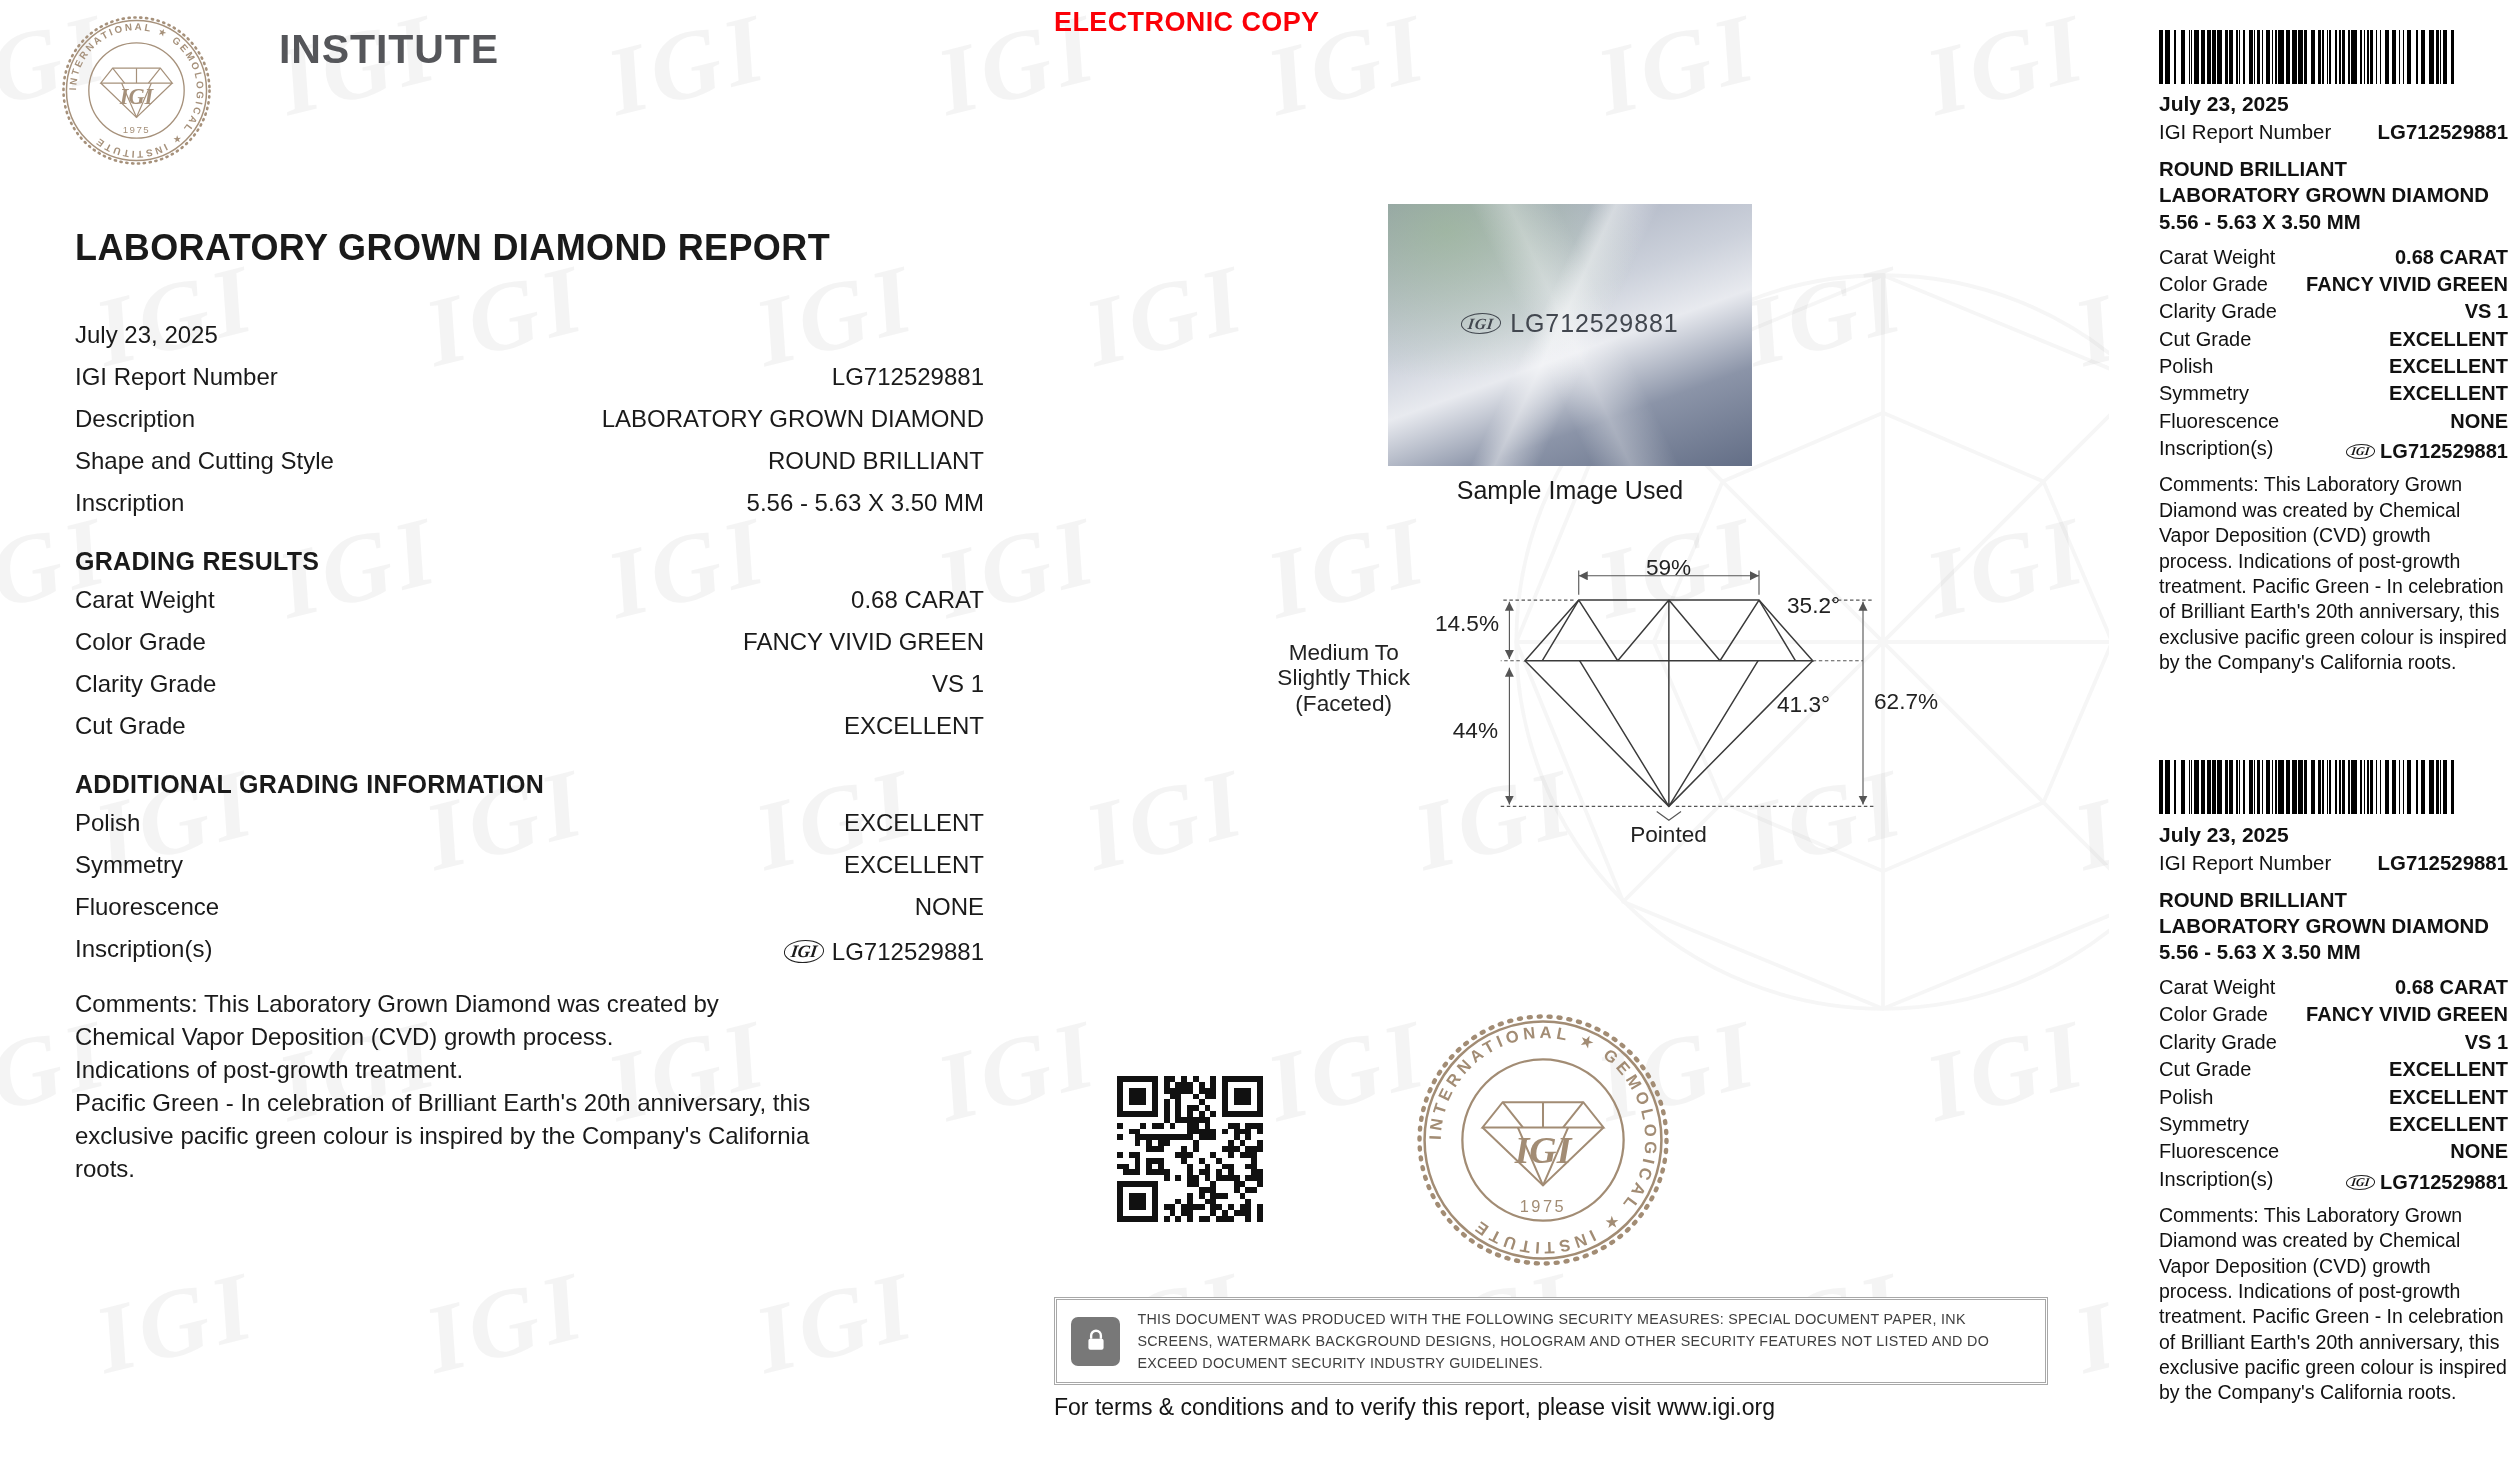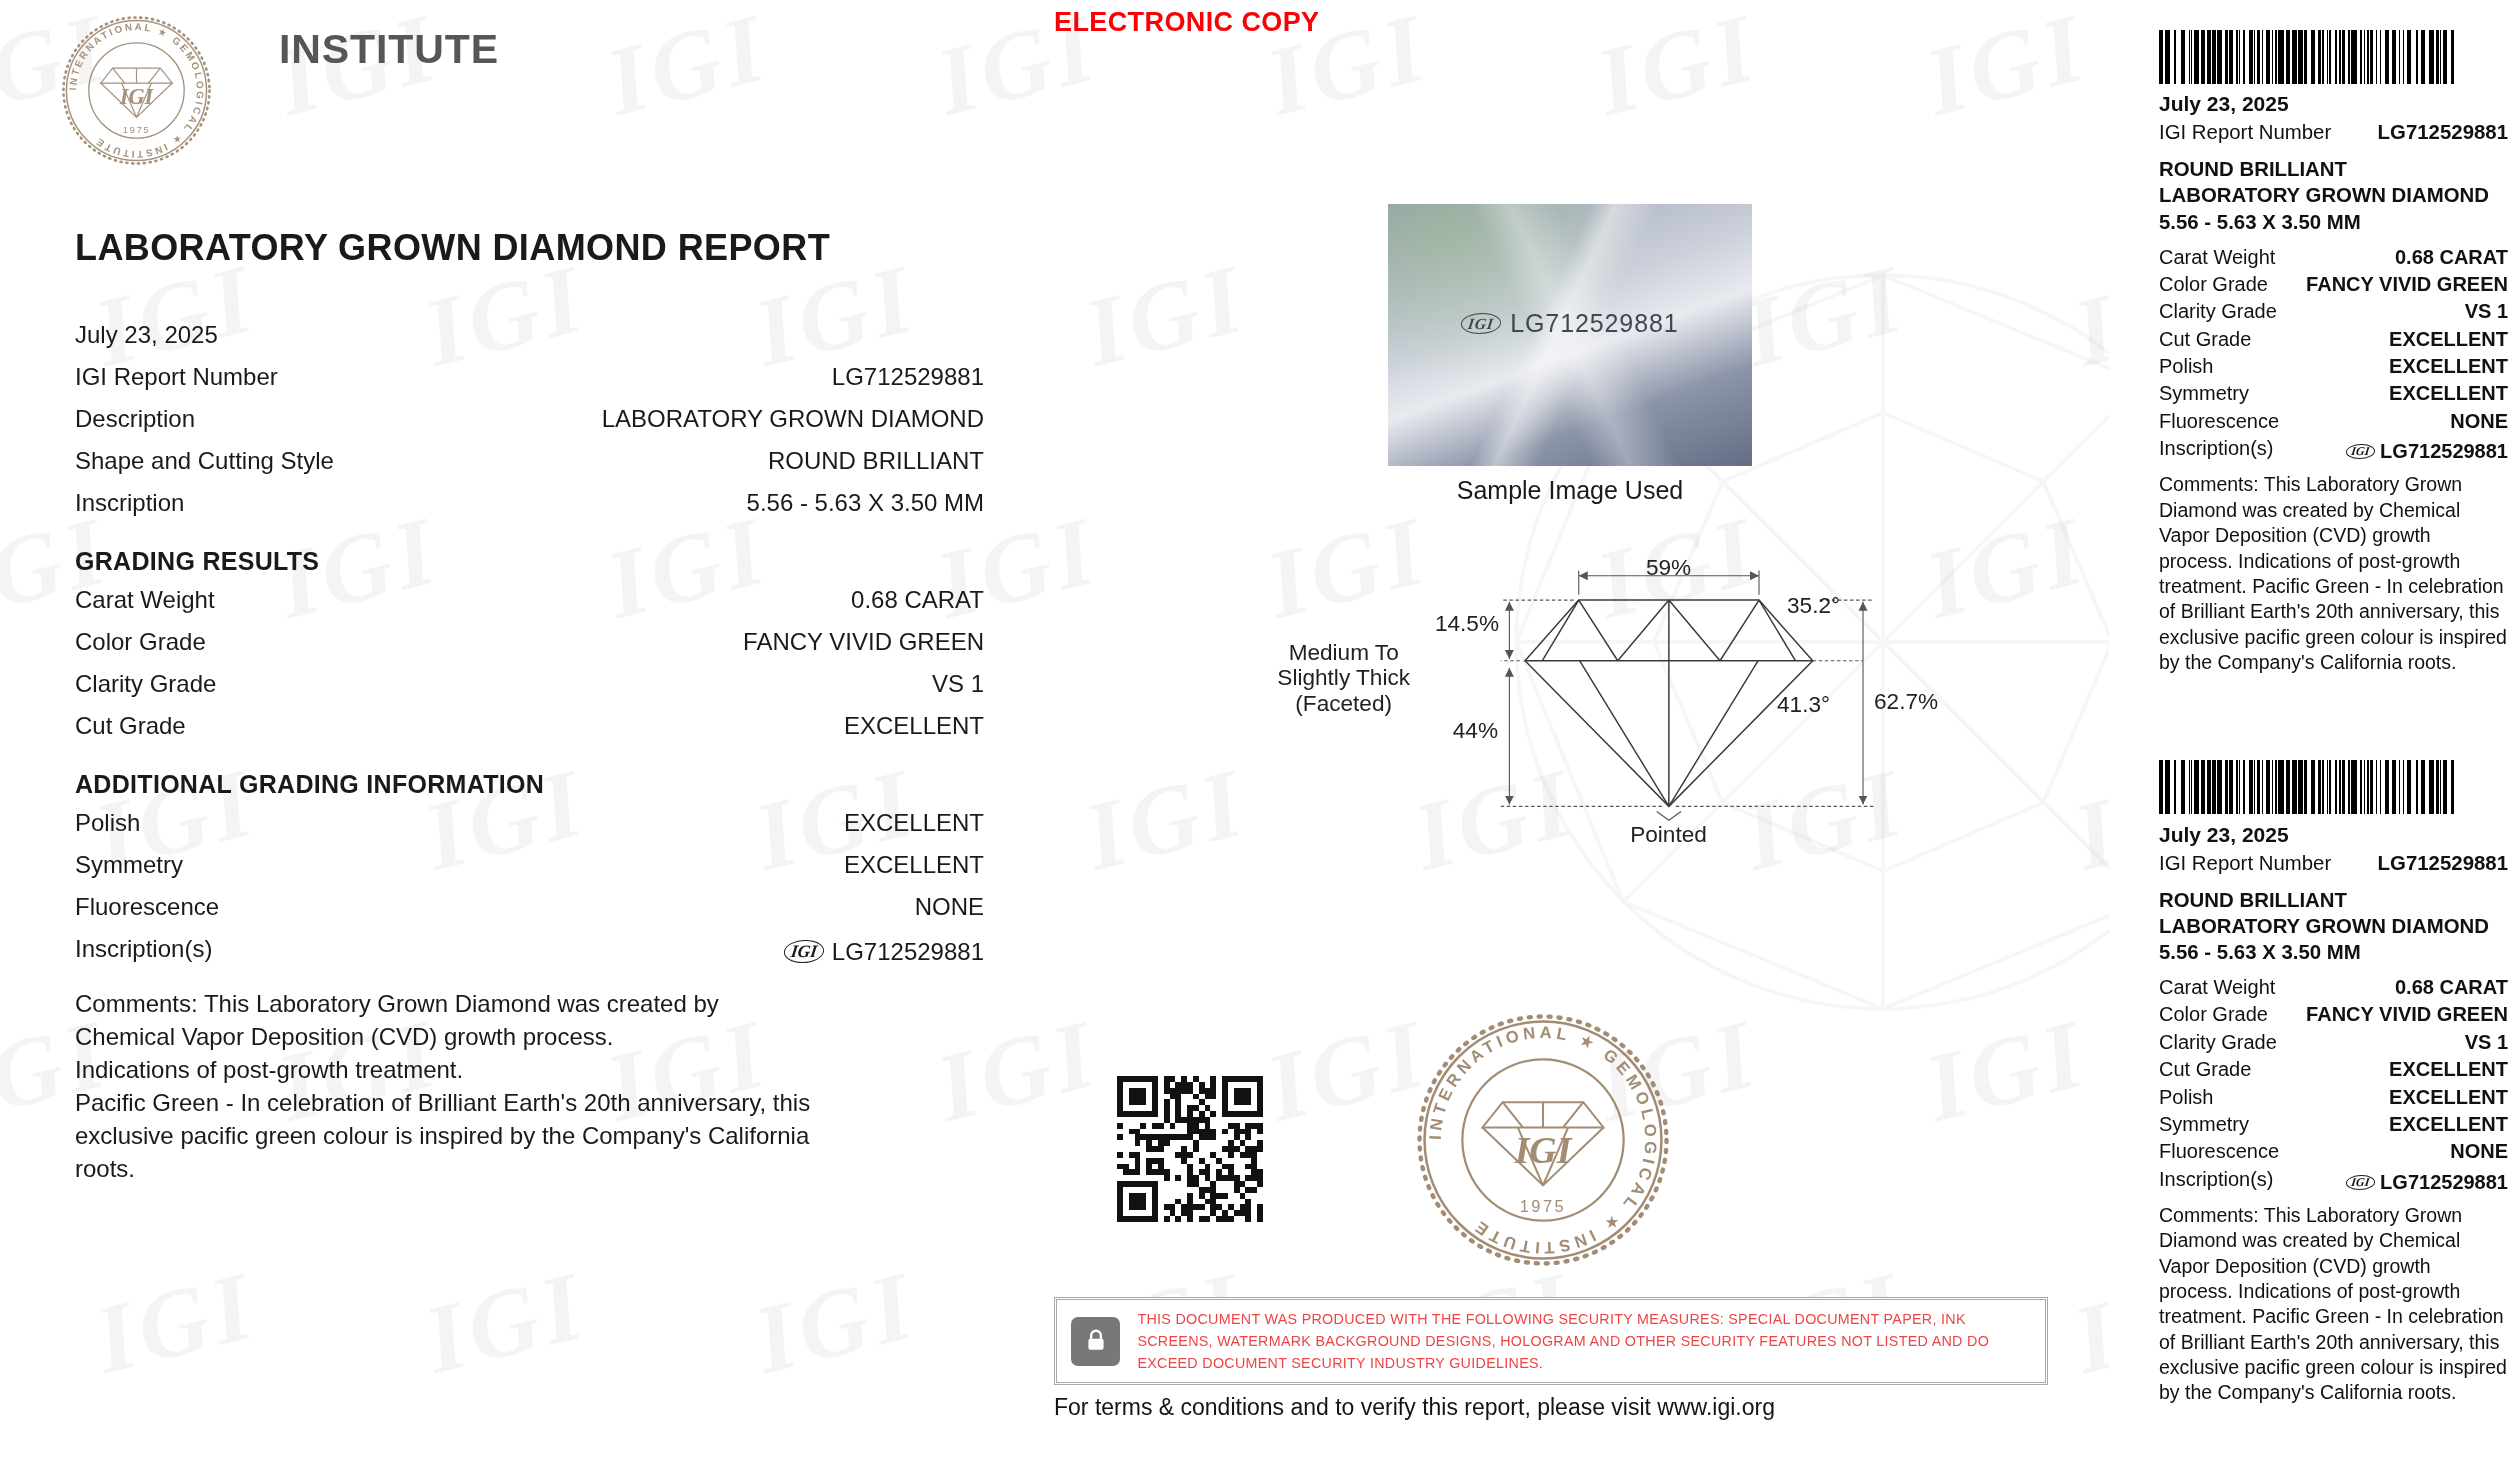--- a/index.html
+++ b/index.html
@@ -56,21 +56,21 @@
 
   
   .qr{position:absolute;left:1117px;top:1076px;width:146px;height:146px;display:grid;grid-template-rows:repeat(25,1fr);grid-template-columns:repeat(25,1fr);background:#fff;z-index:2;}
   .qr i{background:#111;}
   .barcode{height:54px;width:305px;display:flex;align-items:stretch;overflow:hidden;margin-bottom:8.7px;}
   .barcode span{background:#000;flex:0 0 auto;}
 
   
   .security{position:absolute;left:1054px;top:1297px;width:994px;z-index:2;border:3.5px double #a8a8a8;background:#fff;display:flex;align-items:center;gap:17.4px;padding:7.8px 14px;}
   .lock-tile{width:49px;height:49px;flex:none;background:#787878;border-radius:7px;display:flex;align-items:center;justify-content:center;}
-  .security p{font-size:14.3px;color:#ef4444;line-height:1.55;letter-spacing:0.3px;}
+  .security p{font-size:14.3px;color:#404040;line-height:1.55;letter-spacing:0.3px;}
   .terms{position:absolute;left:1054px;top:1394px;font-size:23px;color:#141414;z-index:2;}
 
   
   .stub{position:absolute;left:2159px;width:349px;color:#111;z-index:2;background:transparent;}
   .stub1{top:29.5px;}
   .stub2{top:760px;}
   .s-date{font-weight:700;font-size:21px;margin-bottom:5.2px;}
   .s-repno{display:flex;justify-content:space-between;font-size:20.4px;margin-bottom:12px;}
   .s-repno b{font-weight:700;}
   .s-bold{font-weight:700;font-size:20.4px;line-height:1.28;}

